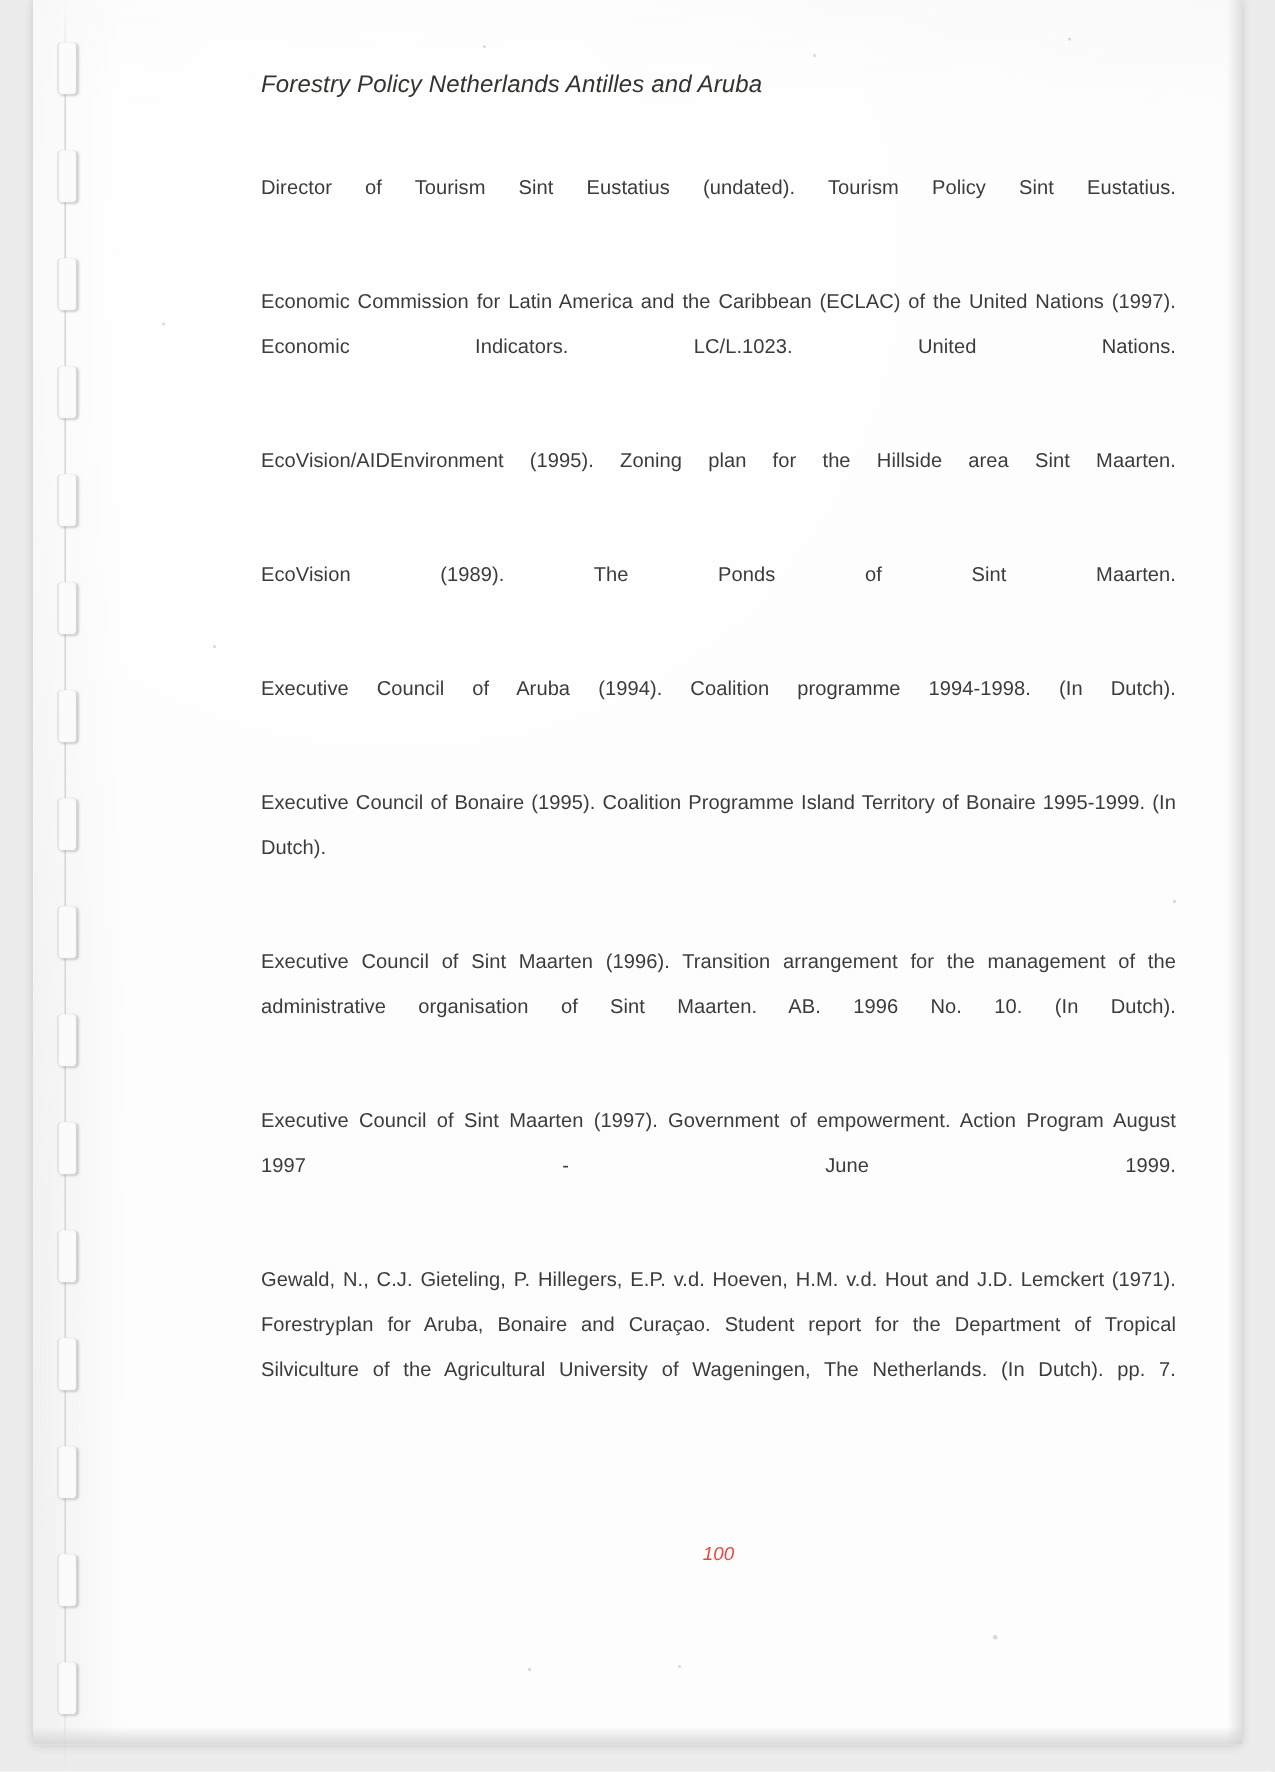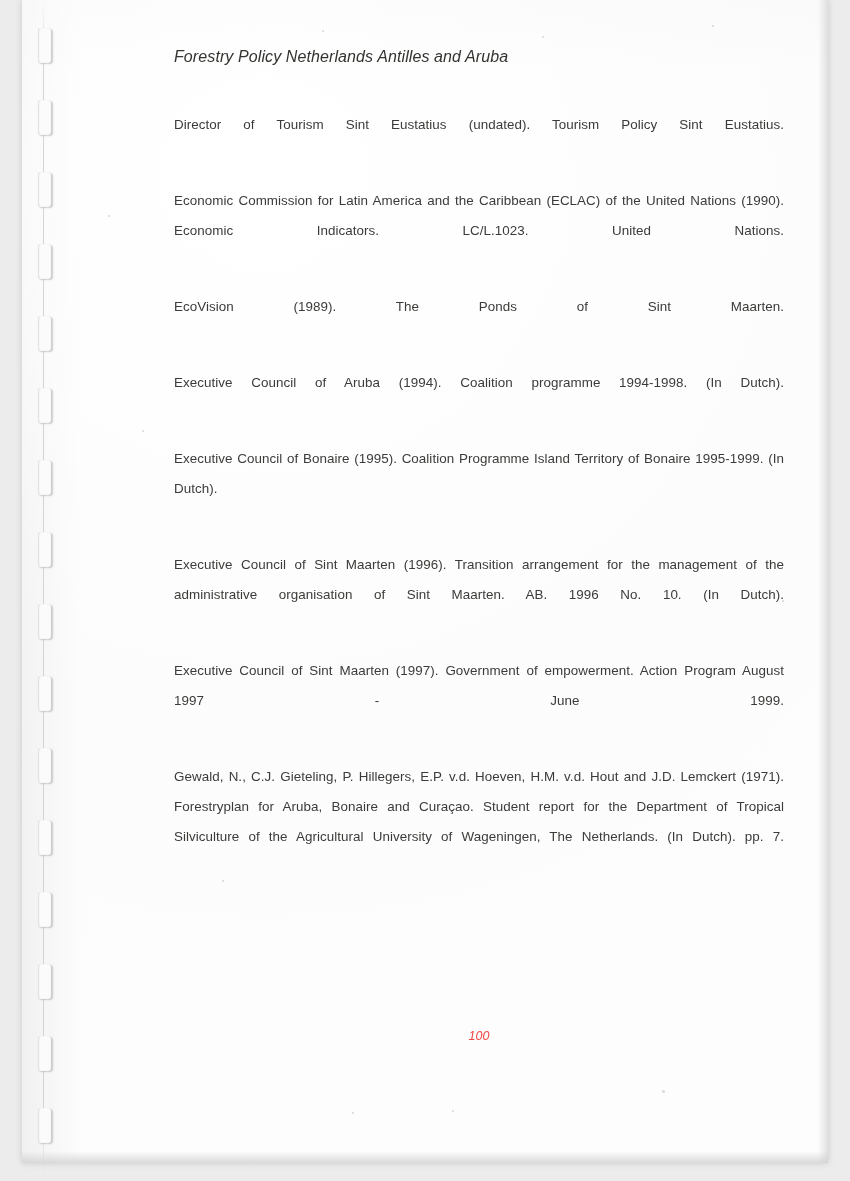--- a/index.html
+++ b/index.html
@@ -166,21 +166,22 @@
   <div id="paper-shade"></div>
   <div id="paper-edge-right"></div>
   <div id="paper-edge-bottom"></div>
 
   <div id="content">
 
     <div id="running-head">Forestry Policy Netherlands Antilles and Aruba</div>
 
     <div id="reference-list">
         <p class="reference-entry">Director of Tourism Sint Eustatius (undated). Tourism Policy Sint Eustatius.</p>
-        <p class="reference-entry">Economic Commission for Latin America and the Caribbean (ECLAC) of the United Nations (1990). Economic Indicators. LC/L.1023. United Nations.</p>
+        <p class="reference-entry">Economic Commission for Latin America and the Caribbean (ECLAC) of the United Nations (1997). Economic Indicators. LC/L.1023. United Nations.</p>
+        <p class="reference-entry">EcoVision/AIDEnvironment (1995). Zoning plan for the Hillside area Sint Maarten.</p>
         <p class="reference-entry">EcoVision  (1989). The Ponds of  Sint Maarten.</p>
         <p class="reference-entry">Executive Council of Aruba (1994). Coalition programme 1994-1998. (In Dutch).</p>
         <p class="reference-entry">Executive Council of Bonaire (1995).  Coalition Programme Island Territory of Bonaire 1995-1999. (In Dutch).</p>
         <p class="reference-entry">Executive Council of Sint Maarten (1996). Transition  arrangement for the management of the administrative organisation of Sint Maarten. AB. 1996 No. 10. (In Dutch).</p>
         <p class="reference-entry">Executive Council of Sint Maarten (1997). Government of empowerment. Action Program August 1997 - June 1999.</p>
         <p class="reference-entry">Gewald, N., C.J. Gieteling, P. Hillegers, E.P. v.d. Hoeven, H.M. v.d. Hout and J.D. Lemckert (1971). Forestryplan for Aruba, Bonaire and Curaçao. Student report for the Department of Tropical Silviculture of the Agricultural University of Wageningen, The Netherlands. (In Dutch). pp. 7.</p>
       </div>
 
     <div id="page-number">100</div>
   </div>

